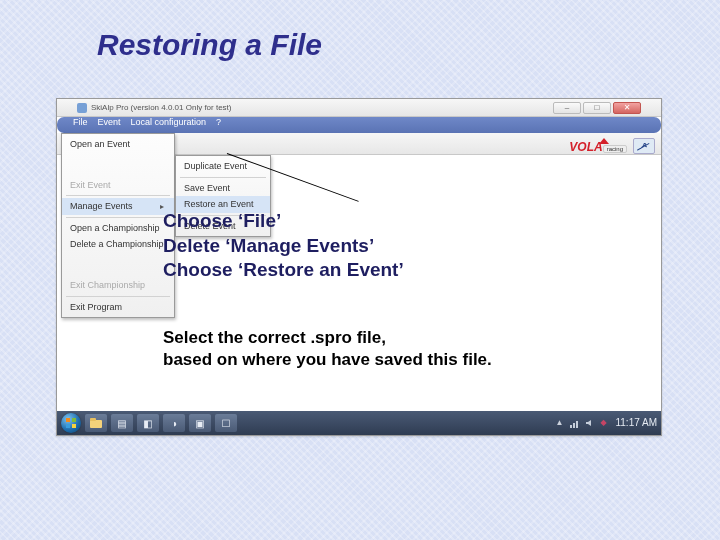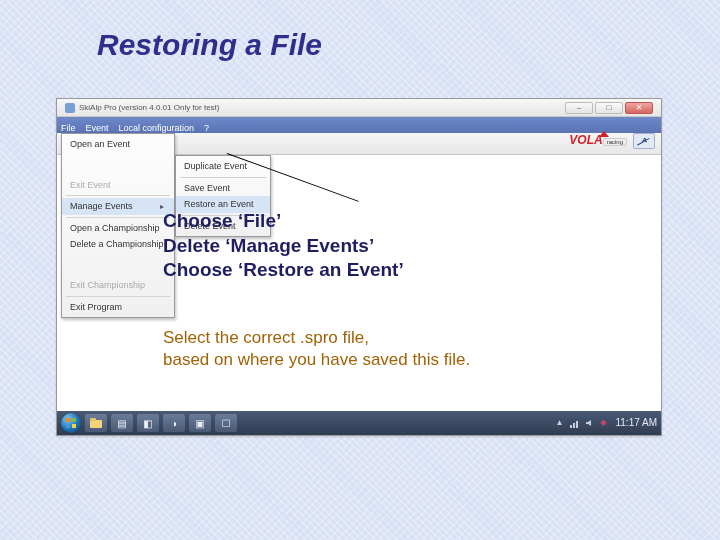--- a/index.html
+++ b/index.html
@@ -30,44 +30,45 @@
     background: #fff;
     border: 1px solid #999;
     box-shadow: 0 1px 2px rgba(0,0,0,0.15);
   }
   
   .titlebar {
     height: 18px;
     background: linear-gradient(#f7f7f7,#e6e6e6);
     border-bottom: 1px solid #c8c8c8;
     display: flex; align-items: center;
-    padding: 0 8px;
+    padding: 0 20px;
     font-size: 8px; color: #555;
     position: relative;
   }
   .tb-icon { width:10px; height:10px; background:#77a0d6; border-radius:2px; margin-right:4px; }
   .tb-title { flex: 0 0 auto; }
   .tb-spacer { flex: 1; }
   .tb-btn { width:28px; height:12px; border:1px solid #bbb; border-radius:2px; margin-left:2px; background:linear-gradient(#fafafa,#e4e4e4); display:flex; align-items:center; justify-content:center; font-size:8px; color:#555;}
   .tb-btn.close { background:linear-gradient(#f2a2a0,#d46560); color:#fff; border-color:#c25550;}
   
   .menubar {
     height: 16px;
     background: linear-gradient(#6f88c8,#5a73b4);
-    display:flex; align-items:flex-end;
+    display:flex; align-items:flex-start;
     font-size: 9px; color: #fff;
-    padding: 0 4px;
+    padding: 0 16px;
+    border-radius: 7px;
   }
   .menubar span { margin-right: 10px; }
   
   .toolbar {
     height: 22px;
     background: linear-gradient(#f6f6f6,#e7e7e7);
     border-bottom: 1px solid #c8c8c8;
-    display:flex; align-items:flex-start; justify-content:flex-end;
+    display:flex; align-items:flex-end; justify-content:flex-end;
     padding: 0 6px; gap:6px;
   }
   .logo-vola {
     font-family: Arial; font-weight:bold; font-style:italic;
     font-size:12px; color:#d4202a;
     position:relative; padding:0 4px;
   }
   .logo-vola::after{
     content:""; position:absolute; right:-2px; top:-2px; width:0;height:0;
     border-left:5px solid transparent; border-right:5px solid transparent;
@@ -101,21 +102,21 @@
   
   .instr1 {
     position:absolute;
     top:110px; left:106px;
     font-size:19px; font-weight:bold; color:#1e1e60;
     line-height:1.3;
   }
   .instr2 {
     position:absolute;
     top:228px; left:106px;
-    font-size:17px; font-weight:normal; color:#a16207;
+    font-size:17px; font-weight:bold; color:#000000;
     line-height:1.3;
   }
   
   .pointer-line{
     position:absolute;
     top:54px; left:170px;
     width:140px; height:1px;
     background:#000;
     transform: rotate(20deg);
     transform-origin: left center;

